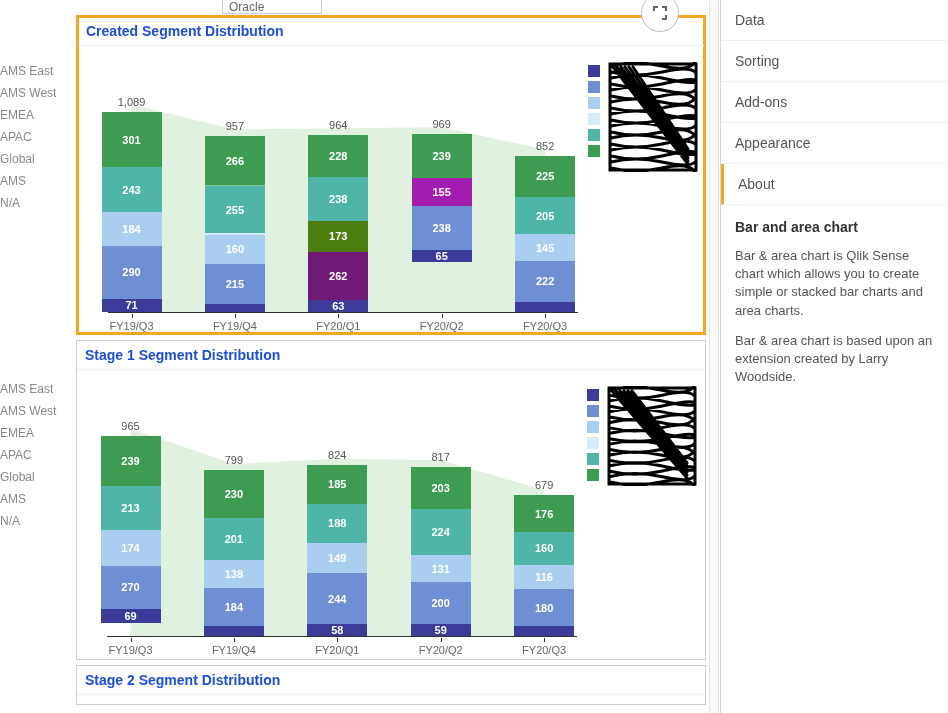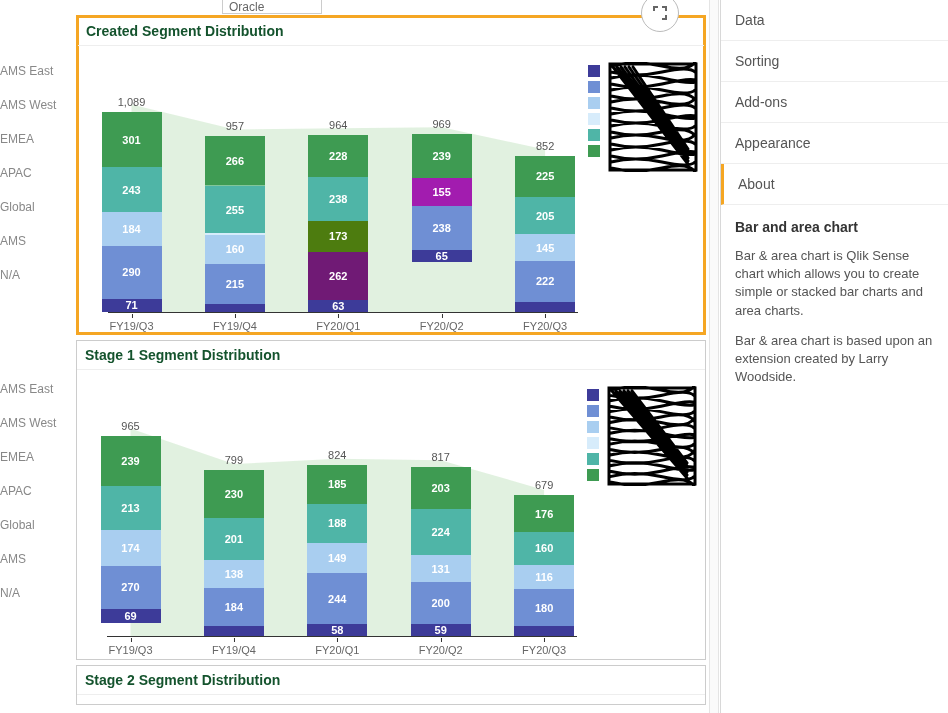--- a/index.html
+++ b/index.html
@@ -3,31 +3,31 @@
 <meta charset="utf-8">
 <style>
   * { box-sizing: border-box; margin: 0; padding: 0; }
   body { font-family: Arial, Helvetica, sans-serif; font-size: 13px; color: #555; width: 948px; height: 713px; overflow: hidden; position: relative; background: #fff; }
 
   .top-stray { position: absolute; left: 222px; top: 0; width: 100px; height: 14px; border: 1px solid #ccc; border-top: none; font-size: 12px; color: #666; padding-left: 6px; overflow: hidden; }
 
   .full-btn { position: absolute; left: 641px; top: -6px; width: 38px; height: 38px; border: 1px solid #bbb; border-radius: 50%; background:#fff; display:flex; align-items:center; justify-content:center; z-index:5; cursor:pointer;}
   .full-btn svg { width:16px; height:16px; stroke:#666; fill:none; stroke-width:2;}
 
-  .filter-list { position: absolute; left: 0; width: 72px; display:flex; flex-direction:column; gap:16px; }
+  .filter-list { position: absolute; left: 0; width: 72px; display:flex; flex-direction:column; gap:4px; }
   .filter-list.first { top: 62px; }
   .filter-list.second { top: 380px; }
   .filter-list div { font-size:12px; color:#888; line-height:18px; white-space:nowrap;}
 
   .chart-card { position:absolute; background:#fff; border:1px solid #ccc; }
   .chart-card.selected { border:2px solid #f5a623; box-shadow:0 0 0 1px #f5a623 inset;}
   .chart-card.c1 { left:76px; top:15px; width:630px; height:320px; }
   .chart-card.c2 { left:76px; top:340px; width:630px; height:320px; }
   .chart-card.c3 { left:76px; top:665px; width:630px; height:40px; border:1px solid #ccc;}
-  .chart-title { font-size:14px; color:#14532d; font-weight:bold; padding:6px 8px; border-bottom:1px solid #eee;}
+  .chart-title { font-size:14px; color:#1d4ed8; font-weight:bold; padding:6px 8px; border-bottom:1px solid #eee;}
 
   .chart-body { position:relative; width:100%; height:288px; }
 
   .bar-col { position:absolute; bottom:22px; width:60px; }
   .seg { width:100%; display:flex; align-items:center; justify-content:center; font-size:11px; color:#fff; font-weight:bold;}
   .total-label { position:absolute; width:100%; text-align:center; font-size:11px; color:#555; top:-16px;}
 
   .x-axis { position:absolute; left:30px; bottom:0; width:470px; height:22px; border-top:1px solid #333;}
   .x-tick { position:absolute; bottom:2px; font-size:11px; color:#666; transform:translateX(-50%);}
   .x-tick::before { content:""; position:absolute; left:50%; top:-6px; width:1px; height:4px; background:#333;}

